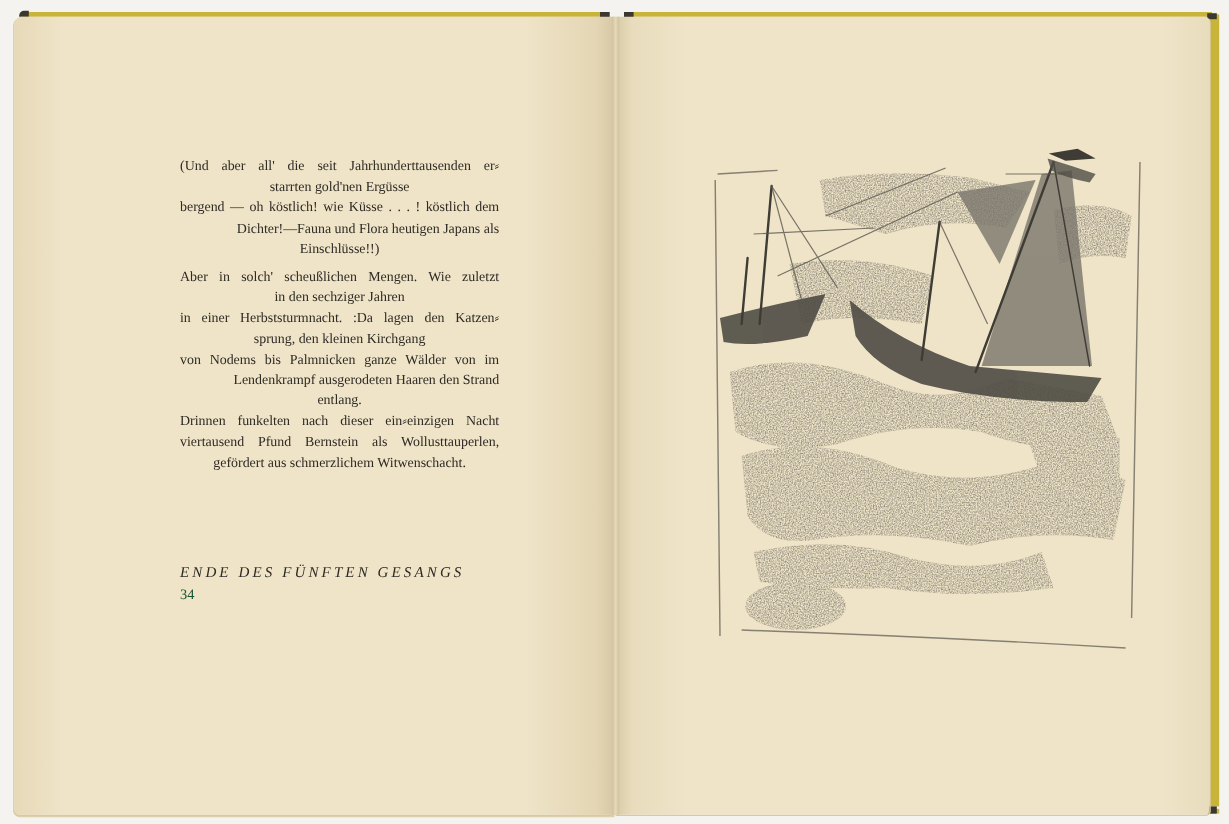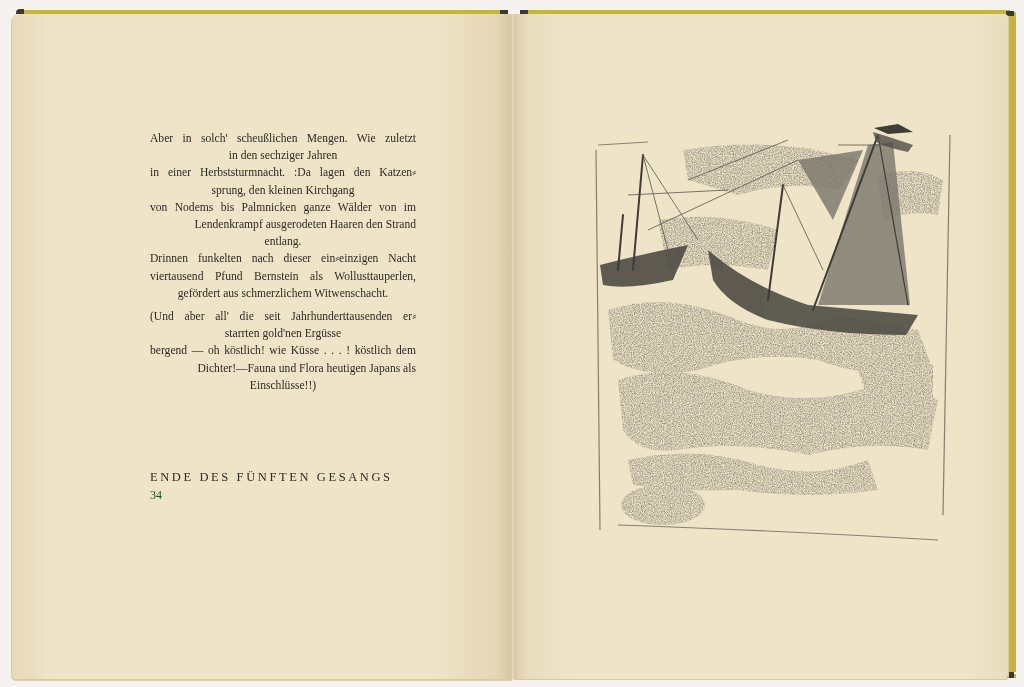--- a/index.html
+++ b/index.html
@@ -39,21 +39,21 @@
       position: absolute; left: 150px; top: 130px; width: 266px;
       color: #2e2a24; font-size: 11.6px; line-height: 17.2px;
     }
     .text-block p { margin: 0; }
     .para { margin-bottom: 6px; }
     .c { text-align: center; }
     .j { text-align: justify; text-align-last: justify; }
     .r { text-align: right; }
     .end-title {
       position: absolute; left: 150px; top: 470px; width: 270px;
-      font-size: 12.5px; letter-spacing: 2.6px; color: #2e2a24;
+      font-size: 12.5px; letter-spacing: 2.6px; color: #2e2a24; font-style: italic;
     }
     .page-num {
       position: absolute; left: 150px; top: 488px;
       font-size: 12px; color: #14532d;
     }
     .illustration {
       position: absolute; left: 588px; top: 120px; width: 370px; height: 430px;
     }
     .corner-dark {
       position: absolute; width: 10px; height: 6px; background: #3b382f;
@@ -75,37 +75,37 @@
   <div class="corner-dark" style="left:996px; top:662px; width:8px; height:6px;"></div>
 
   <div class="page page-left"></div>
 
   <div class="page page-right"></div>
   <div class="gutter"></div>
 </div>
 
 <div class="text-block">
   <div class="para">
+    <p class="j">(Und aber all' die seit Jahrhunderttausenden er⸗</p>
+    <p class="c">starrten gold'nen Ergüsse</p>
+    <p class="j">bergend — oh köstlich! wie Küsse . . . ! köstlich dem</p>
+    <p class="r">Dichter!—Fauna und Flora heutigen Japans als</p>
+    <p class="c">Einschlüsse!!)</p>
+  </div>
+  <div class="para">
     <p class="j">Aber in solch' scheußlichen Mengen.  Wie zuletzt</p>
     <p class="c">in den sechziger Jahren</p>
     <p class="j">in einer Herbststurmnacht.  :Da lagen den Katzen⸗</p>
     <p class="c">sprung, den kleinen Kirchgang</p>
     <p class="j">von Nodems bis Palmnicken ganze Wälder von im</p>
     <p class="r">Lendenkrampf ausgerodeten Haaren den Strand</p>
     <p class="c">entlang.</p>
     <p class="j">Drinnen funkelten nach dieser ein⸗einzigen Nacht</p>
     <p class="j">viertausend Pfund Bernstein als Wollusttauperlen,</p>
     <p class="c">gefördert aus schmerzlichem Witwenschacht.</p>
-  </div>
-  <div class="para">
-    <p class="j">(Und aber all' die seit Jahrhunderttausenden er⸗</p>
-    <p class="c">starrten gold'nen Ergüsse</p>
-    <p class="j">bergend — oh köstlich! wie Küsse . . . ! köstlich dem</p>
-    <p class="r">Dichter!—Fauna und Flora heutigen Japans als</p>
-    <p class="c">Einschlüsse!!)</p>
   </div>
 </div>
 
 <div class="end-title">ENDE DES FÜNFTEN GESANGS</div>
 <div class="page-num">34</div>
 
 <svg class="illustration" viewBox="0 0 370 430" xmlns="http://www.w3.org/2000/svg">
   <defs>
     <filter id="grain" x="0" y="0" width="100%" height="100%">
       <feTurbulence type="fractalNoise" baseFrequency="0.9" numOctaves="2" result="n"></feTurbulence>

